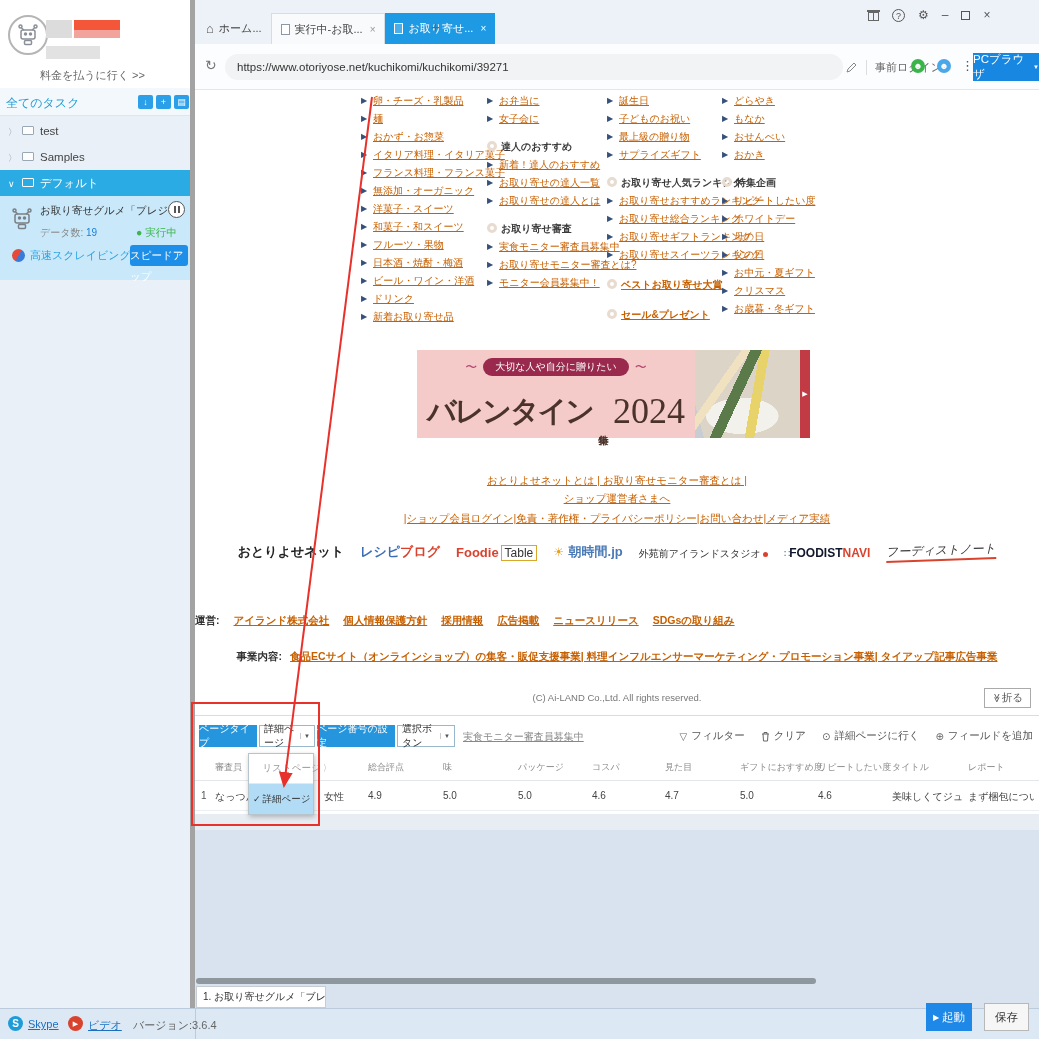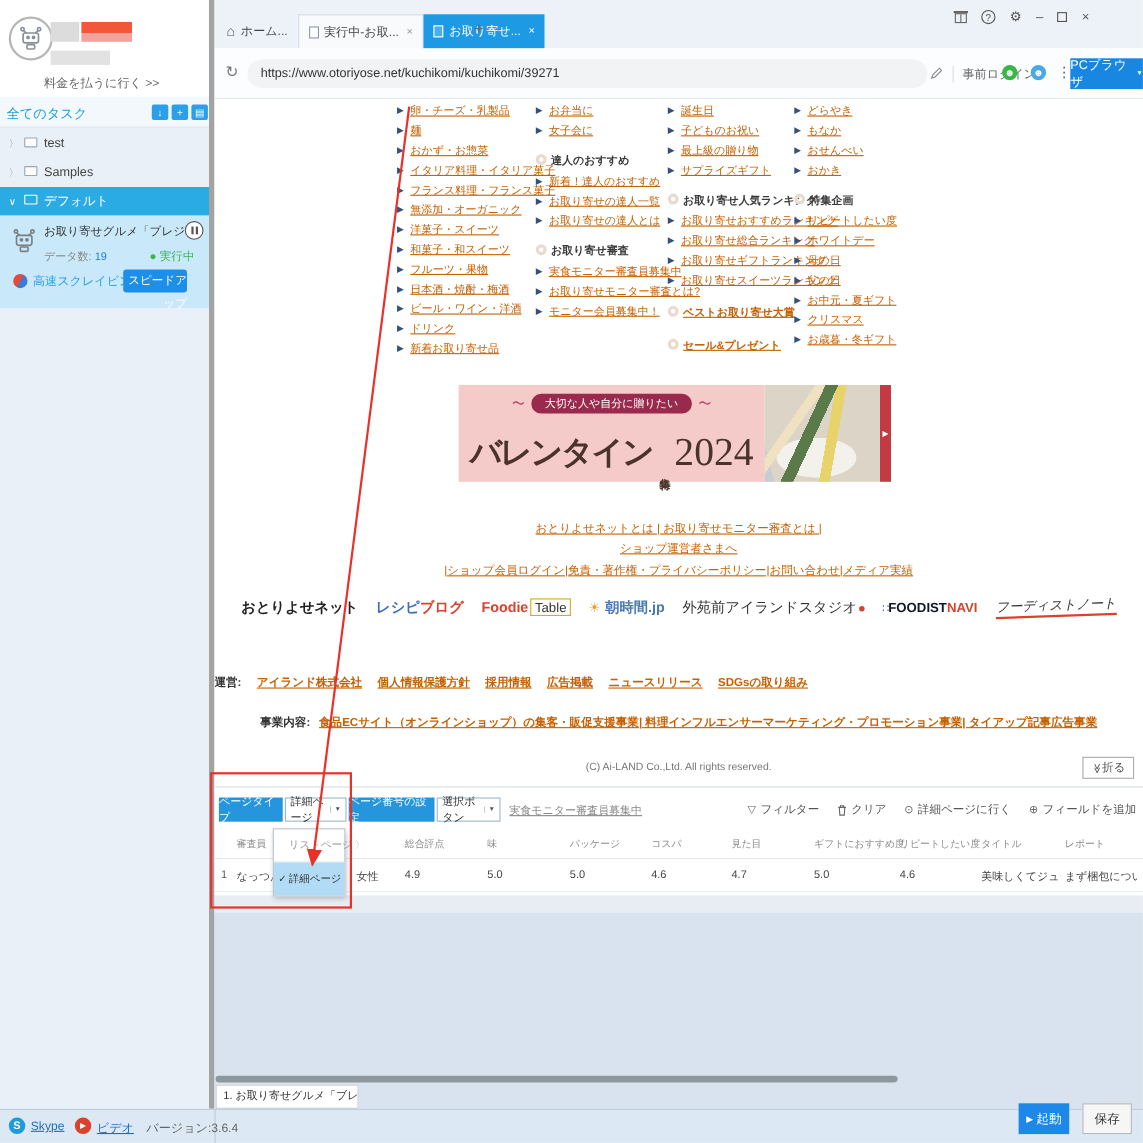--- a/index.html
+++ b/index.html
@@ -28,21 +28,21 @@
 .taskcard{position:absolute;left:0;top:196px;width:100%;height:84px;background:#c9e9fb}
 .task-robot{position:absolute;left:10px;top:10px}
 .task-title{position:absolute;left:40px;top:8px;width:128px;font-size:10.5px;color:#333;white-space:nowrap;overflow:hidden}
 .pausebtn{position:absolute;right:5px;top:5px;width:17px;height:17px;border:1px solid #555;border-radius:50%;background:#fff;display:flex;align-items:center;justify-content:center;gap:2px}
 .pausebtn i{width:2px;height:7px;background:#555}
 .task-meta{position:absolute;left:40px;top:30px;font-size:10px;color:#888}
 .task-count{color:#1a7fd4;}
 .task-status{position:absolute;left:136px;top:30px;font-size:10.5px;color:#3cb54a}
 .speed-ic{position:absolute;left:12px;top:53px;width:13px;height:13px;border-radius:50%;background:linear-gradient(120deg,#e84a3a 48%,#3a7ad8 52%)}
 .speed-label{position:absolute;left:30px;top:52px;font-size:11px;color:#2aa2e2}
-.speed-btn{position:absolute;left:112px;top:49px;width:58px;height:21px;background:#1e8fe8;color:#fff;font-size:10.5px;border-radius:3px;text-align:right;line-height:21px}
+.speed-btn{position:absolute;left:130px;top:49px;width:58px;height:21px;background:#1e8fe8;color:#fff;font-size:10.5px;border-radius:3px;text-align:left;line-height:21px}
 
 .tabband{position:absolute;left:195px;top:0;width:844px;height:44px;background:#edf2f8}
 .tabs{position:absolute;left:2px;top:13px;display:flex;height:31px;align-items:stretch}
 .tab{display:flex;align-items:center;gap:5px;padding:0 9px;font-size:11px;color:#444}
 .tab.closable:not(.active){background:#f8fafc;border:1px solid #d4dce4;border-bottom:none}
 .tab.active{background:#1e9ae4;color:#fff}
 .tab-home-ic{font-size:13px;color:#555}
 .tab-page-ic{width:9px;height:11px;border:1px solid #8a98a8;background:#fff;display:none}
 .tab:not(.home) .tab-page-ic{display:inline-block}
 .tab.active .tab-page-ic{border-color:#fff;background:rgba(255,255,255,.2)}
@@ -105,21 +105,21 @@
 .fline{position:absolute;width:100%;text-align:center;font-size:10.5px;color:#c66000;text-decoration:underline}
 .fl1{top:384px}.fl2{top:402px}.fl3{top:422px}
 .logos{position:absolute;top:452px;width:100%;display:flex;justify-content:center;align-items:center;gap:16px;white-space:nowrap}
 .lg-otr{font-size:13px;font-weight:bold;color:#222}
 .lg-rcp1{font-size:13px;font-weight:bold;color:#3a6db8}
 .lg-rcp2{font-size:13px;font-weight:bold;color:#d9432e}
 .lg-fd{font-size:13px;font-weight:bold;color:#d9432e}
 .lg-tbl{font-size:12px;color:#333;border:1px solid #d9a82a;padding:0 3px;margin-left:2px}
 .lg-sun{color:#e8a020;font-size:12px}
 .lg-asa{font-size:13px;font-weight:bold;color:#4a7ab5}
-.lg-isl{font-size:13px;color:#333}
+.lg-isl{font-size:10px;color:#333}
 .lg-dot{display:inline-block;width:5px;height:5px;border-radius:50%;background:#d9432e;margin-left:2px}
 .lg-grid{color:#3a6db8;font-size:10px;letter-spacing:-1px}
 .lg-fdn1{font-size:12px;font-weight:bold;color:#0f172a}
 .lg-fdn2{font-size:12px;font-weight:bold;color:#d9432e}
 .lg-note{font-size:12px;color:#3a3a3a;font-style:italic;border-bottom:2px solid #d9432e;transform:rotate(-2deg)}
 .mgmt{position:absolute;top:524px;width:100%;display:flex;gap:14px;font-size:10.5px;white-space:nowrap}
 .mgmt-label{color:#333;font-weight:bold}
 .mlink{color:#c66000;font-weight:bold;text-decoration:underline}
 .biz{position:absolute;top:560px;width:100%;display:flex;justify-content:center;gap:8px;font-size:10.5px;white-space:nowrap}
 .biz-label{color:#333;font-weight:bold}

